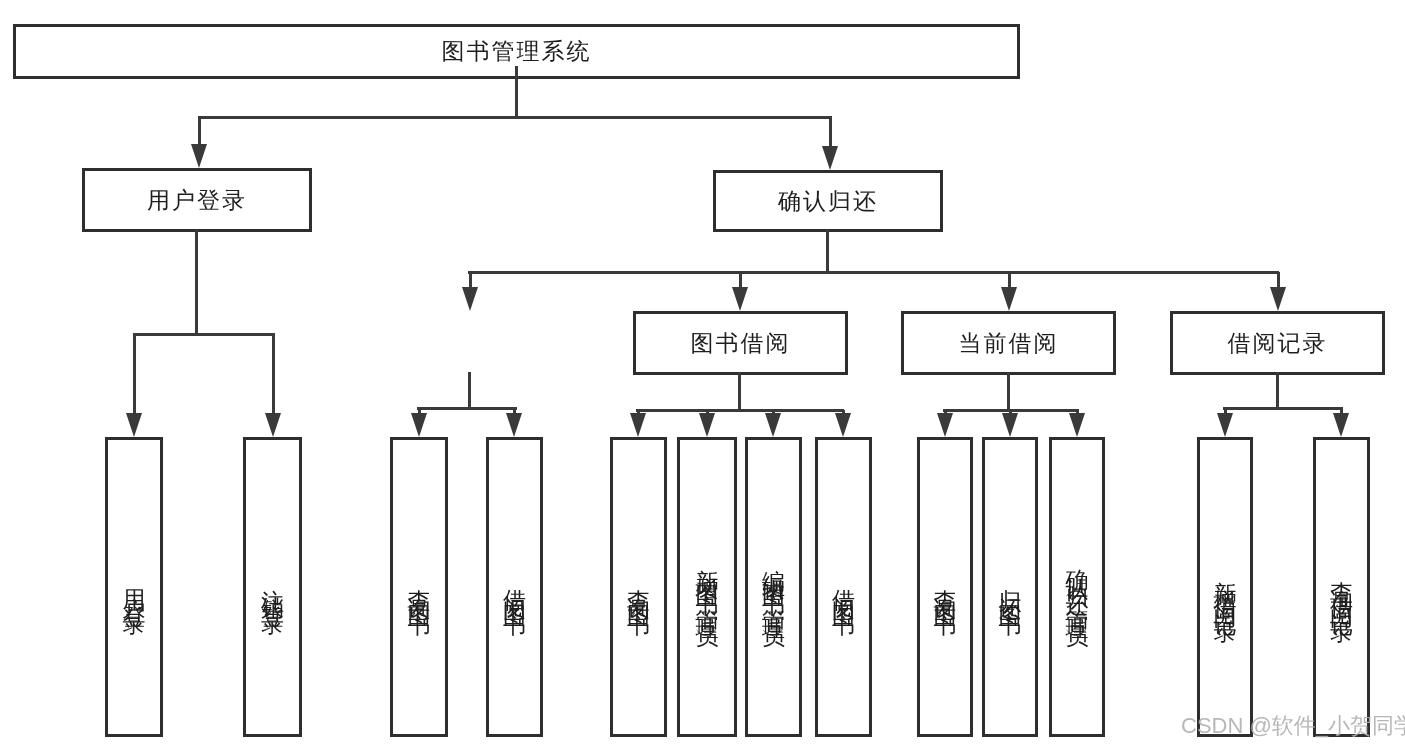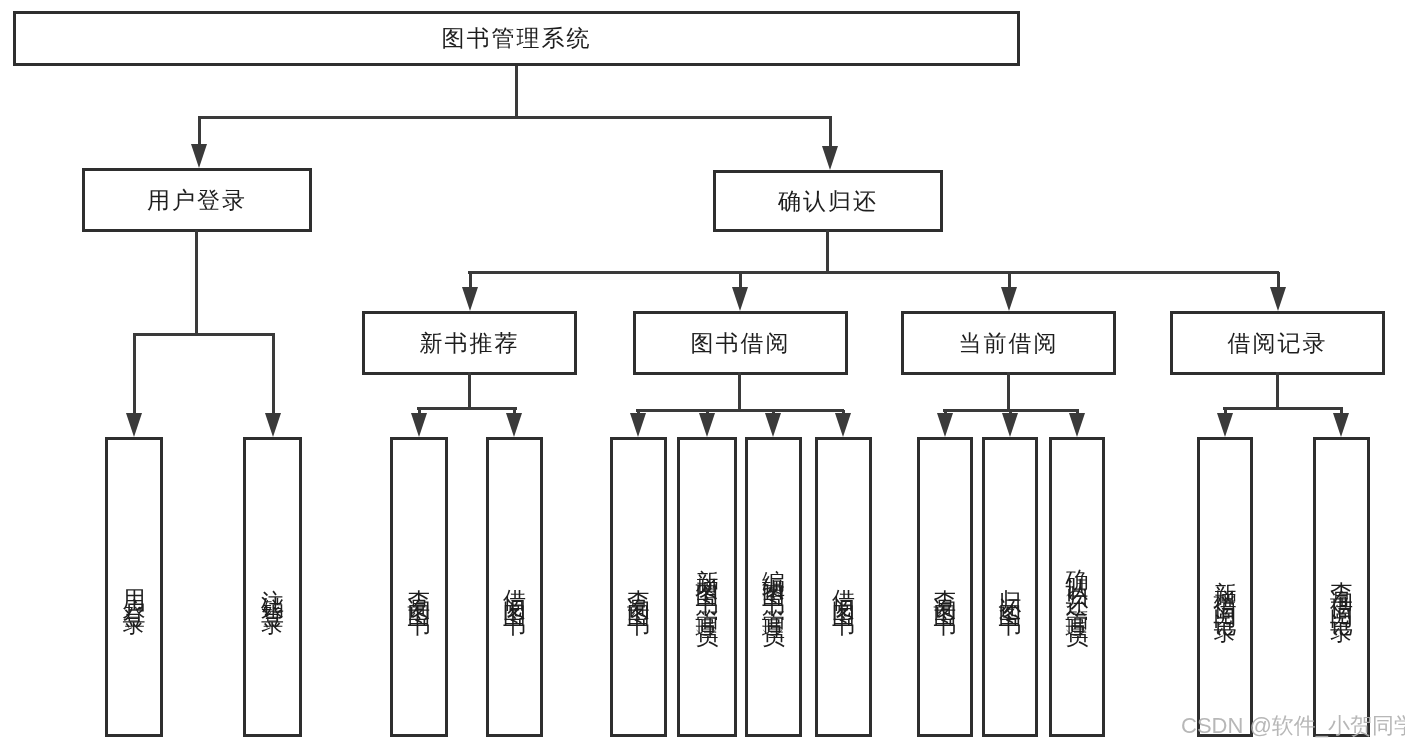--- a/index.html
+++ b/index.html
@@ -54,34 +54,31 @@
     color:var(--watermark);
     opacity:.9;
     white-space:nowrap;
   }
 </style>
 </head>
 <body>
 
 <div id="canvas">
 
-  <div class="box" style="left:13px;top:11px;width:1007px;height:55px">
+  <div class="box" style="left:13px;top:24px;width:1007px;height:55px">
     <span class="h-label">图书管理系统</span>
   </div>
 
   <div class="box" style="left:82px;top:168px;width:230px;height:64px">
     <span class="h-label">用户登录</span>
   </div>
   <div class="box" style="left:713px;top:170px;width:230px;height:62px">
     <span class="h-label">确认归还</span>
   </div>
 
-  <div class="box" style="left:362px;top:311px;width:215px;height:64px">
-    <span class="h-label">新书推荐</span>
-  </div>
   <div class="box" style="left:633px;top:311px;width:215px;height:64px">
     <span class="h-label">图书借阅</span>
   </div>
   <div class="box" style="left:901px;top:311px;width:215px;height:64px">
     <span class="h-label">当前借阅</span>
   </div>
   <div class="box" style="left:1170px;top:311px;width:215px;height:64px">
     <span class="h-label">借阅记录</span>
   </div>
 

